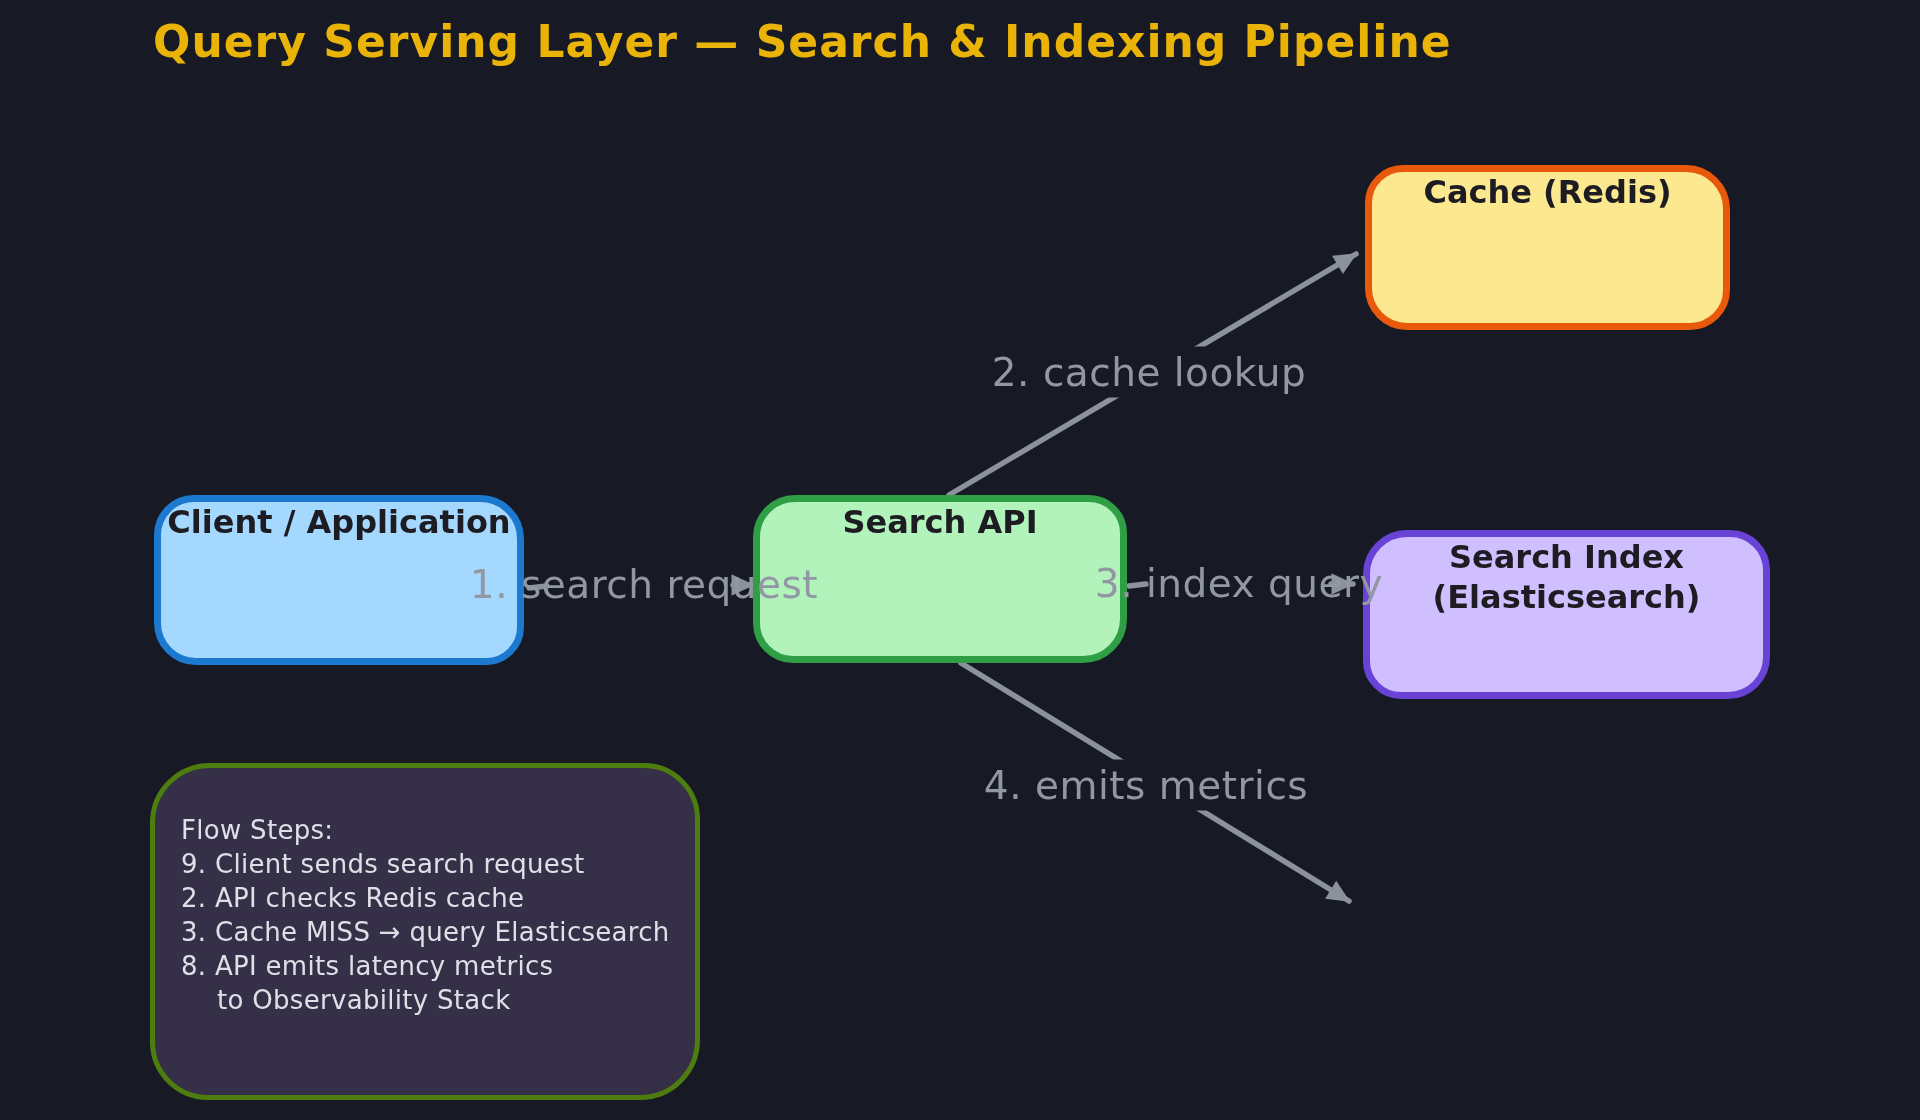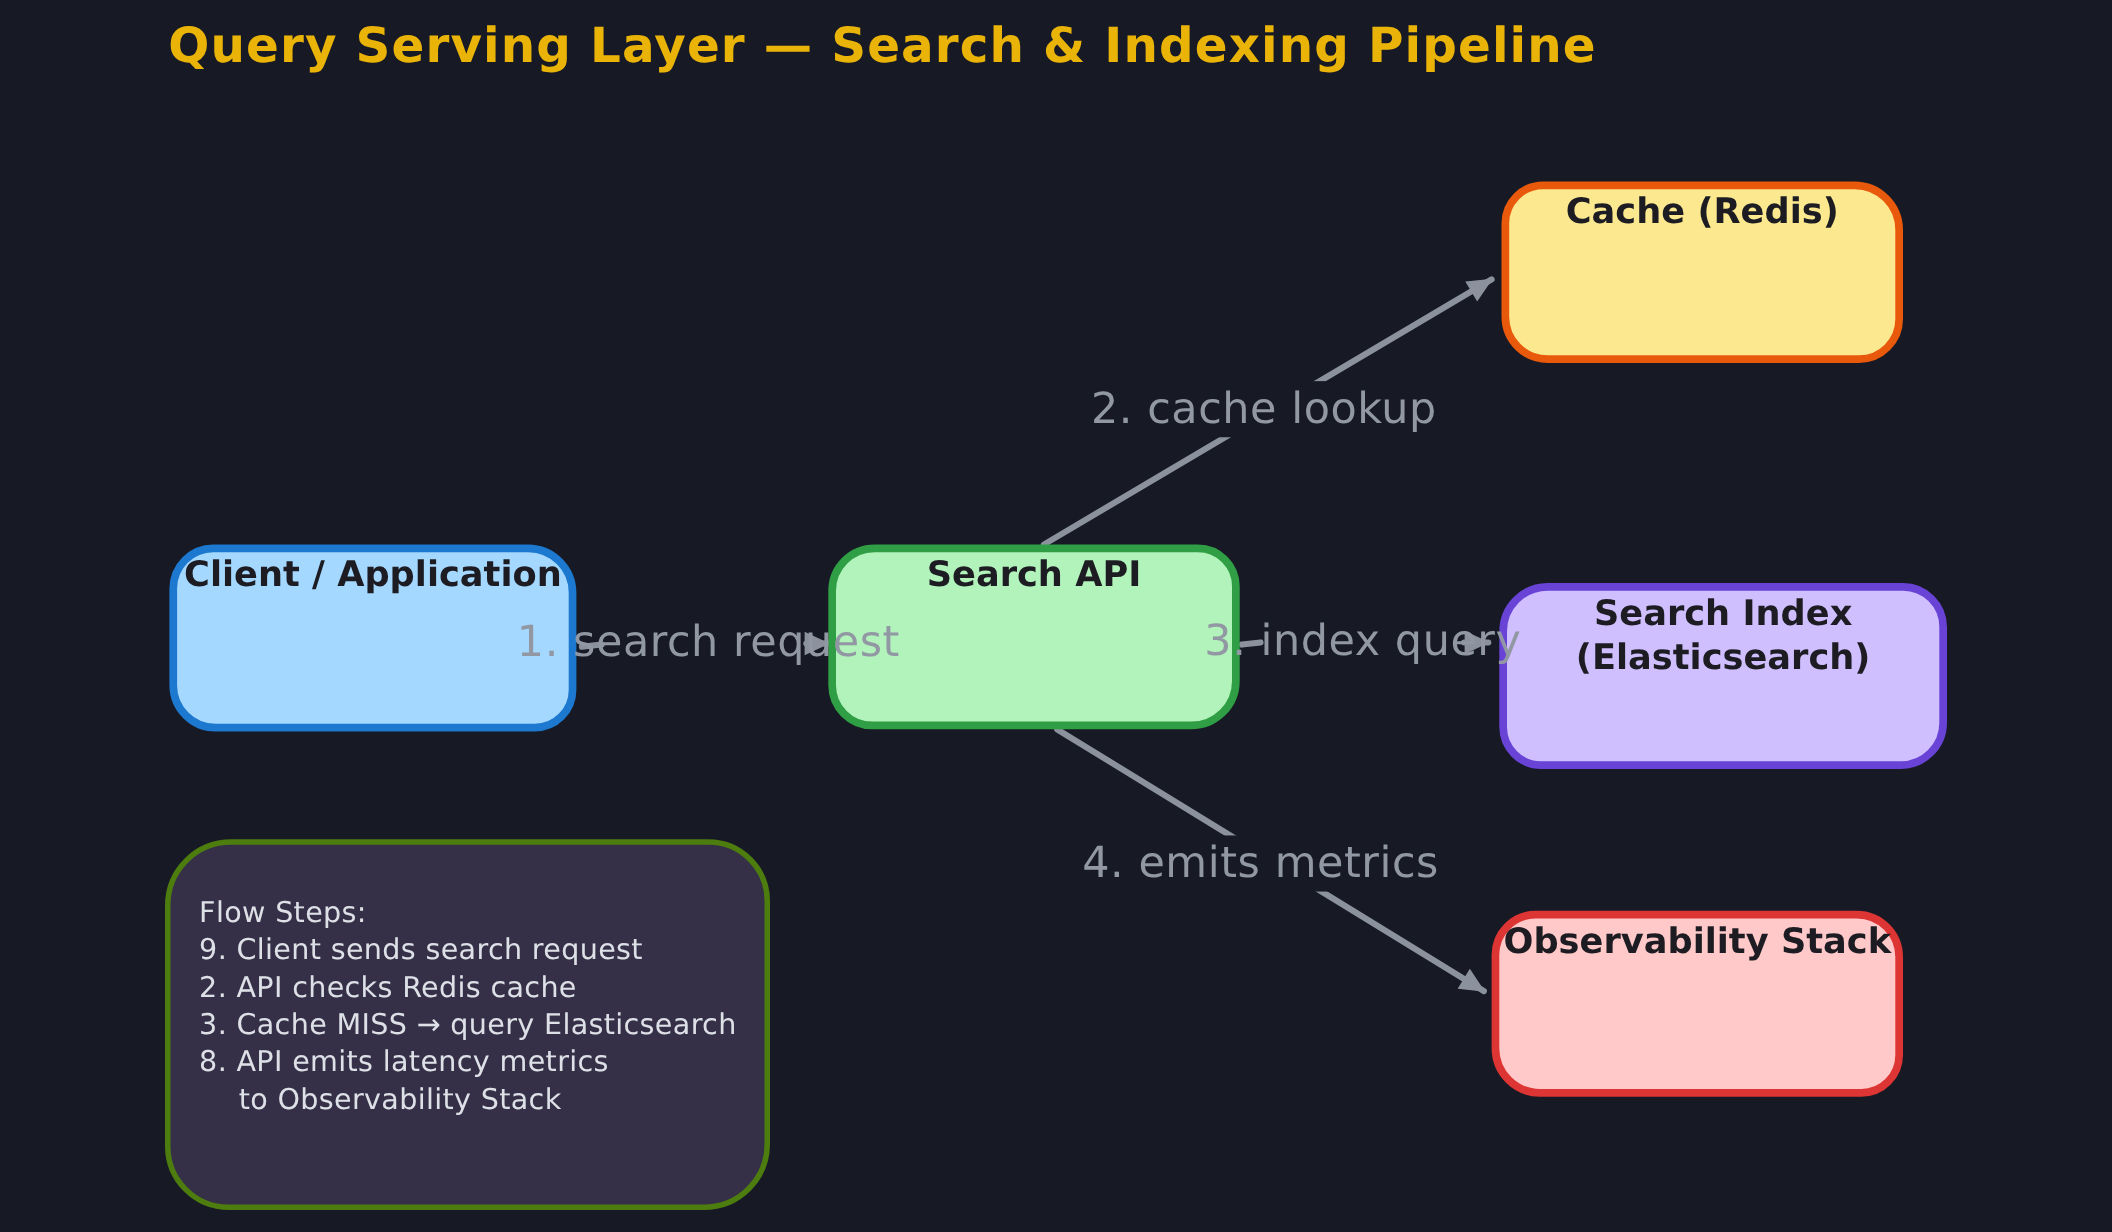--- a/index.html
+++ b/index.html
@@ -156,23 +156,20 @@
     <span>Cache (Redis)</span>
   </div>
 
   <div class="node node-search-index">
     <span>
       <span style="display:block">Search Index</span>
       <span style="display:block">(Elasticsearch)</span>
     </span>
   </div>
 
-  <div class="node node-observability">
-    <span>Observability Stack</span>
-  </div>
 
   <div class="edge-label" style="left:644px; top:584px;">1. search request</div>
 
   <div class="edge-label bg" style="left:1149px; top:372px;">2. cache lookup</div>
 
   <div class="edge-label" style="left:1239px; top:583px;">3. index query</div>
 
   <div class="edge-label bg" style="left:1146px; top:785px;">4. emits metrics</div>
 
   <div class="flow-box">

